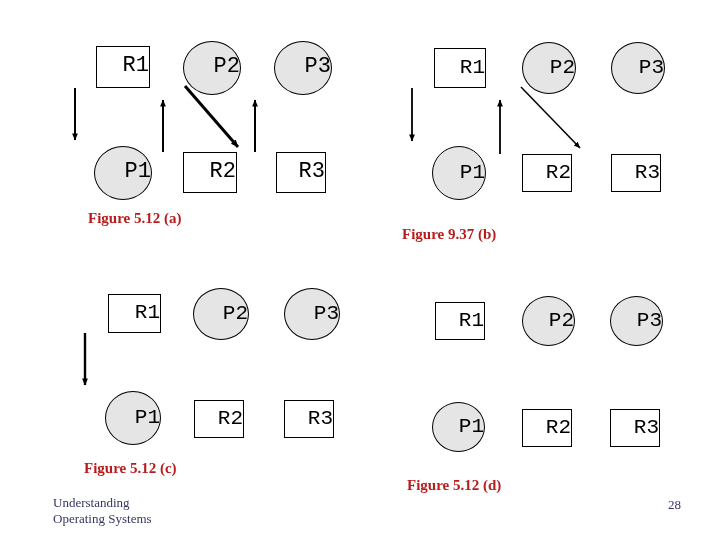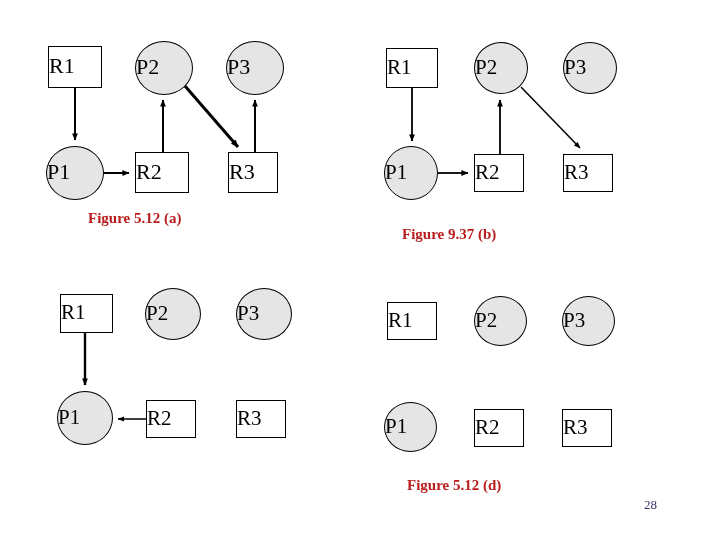--- a/index.html
+++ b/index.html
@@ -22,25 +22,26 @@
     background: #ffffff;
   }
   .panel {
     position: absolute;
   }
   .node {
     position: absolute;
     box-sizing: border-box;
     display: flex;
     align-items: center;
-    justify-content: flex-start;
+    justify-content: flex-end;
     color: #000000;
-    font-family: Liberation Serif, serif;
+    font-family: Liberation Mono, monospace;
     line-height: 1;
     letter-spacing: 0px;
+    margin-left: 48px;
   }
   .node.box {
     border: 1.5px solid #000000;
     border-radius: 0;
     background: #ffffff;
   }
   .node.circle {
     border: 1.2px solid #000000;
     border-radius: 50%;
     background: #e5e5e5;
@@ -60,20 +61,21 @@
     position: absolute;
     font-family: "Liberation Serif", serif;
     color: #363665;
     white-space: pre-line;
     line-height: 1.25;
   }
   .page-number {
     position: absolute;
     font-family: "Liberation Serif", serif;
     color: #363665;
+    margin-left: 24px;
   }
   svg.edges {
     position: absolute;
     left: 0; top: 0;
     width: 720px;
     height: 540px;
     pointer-events: none;
     overflow: visible;
   }
 </style>
@@ -197,18 +199,21 @@
     <div class="node box" style="left:474px; top:409px; width:50px; height:38px; font-size:21px;">
       <span>R2</span>
     </div>
     <div class="node box" style="left:562px; top:409px; width:50px; height:38px; font-size:21px;">
       <span>R3</span>
     </div>
   </div>
 
   <div class="caption" style="left:88px; top:210px; font-size:15px;">Figure 5.12 (a)</div>
   <div class="caption" style="left:402px; top:226px; font-size:15px;">Figure 9.37 (b)</div>
+  <div class="caption" style="left:84px; top:460px; font-size:15px;">Figure 5.12 (c)</div>
   <div class="caption" style="left:407px; top:477px; font-size:15px;">Figure 5.12 (d)</div>
 
+  <div class="footer-text" style="left:53px; top:495px; font-size:13px;">Understanding
+Operating Systems</div>
 
   <div class="page-number" style="left:644px; top:497px; font-size:13px;">28</div>
 
 </div>
 
 </body></html>

